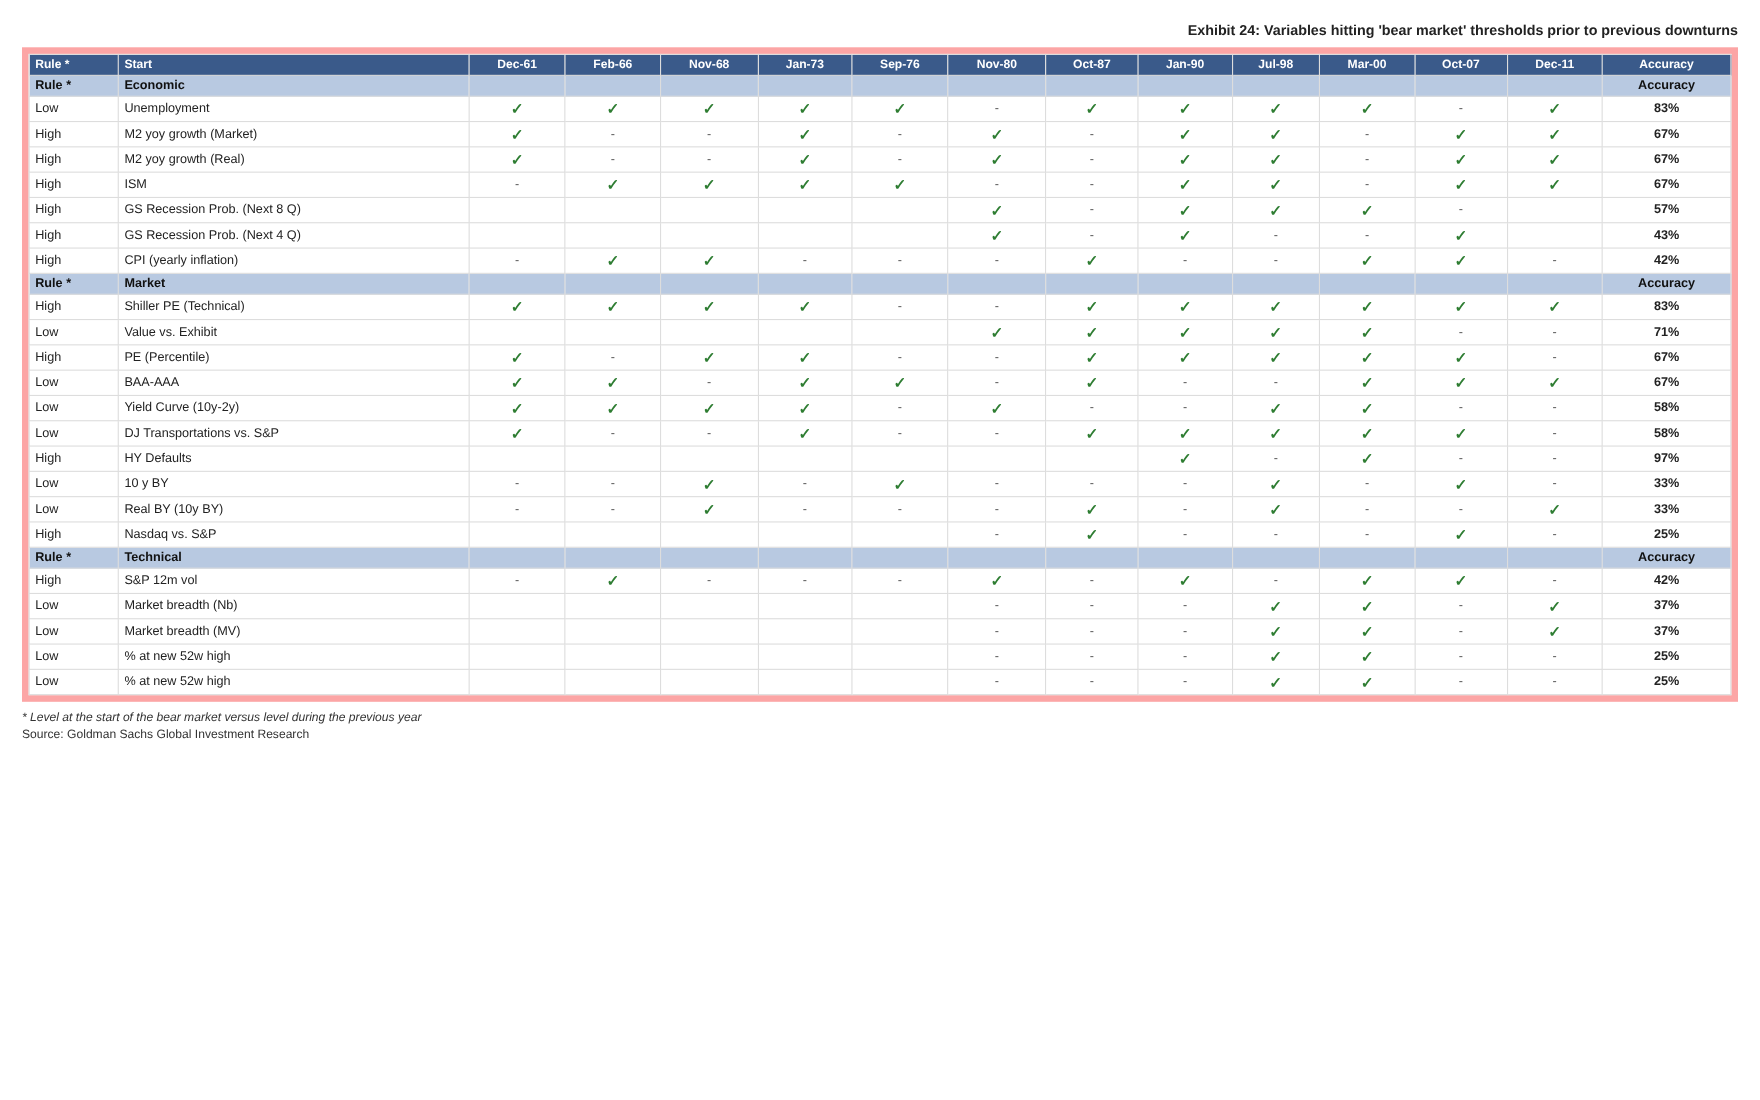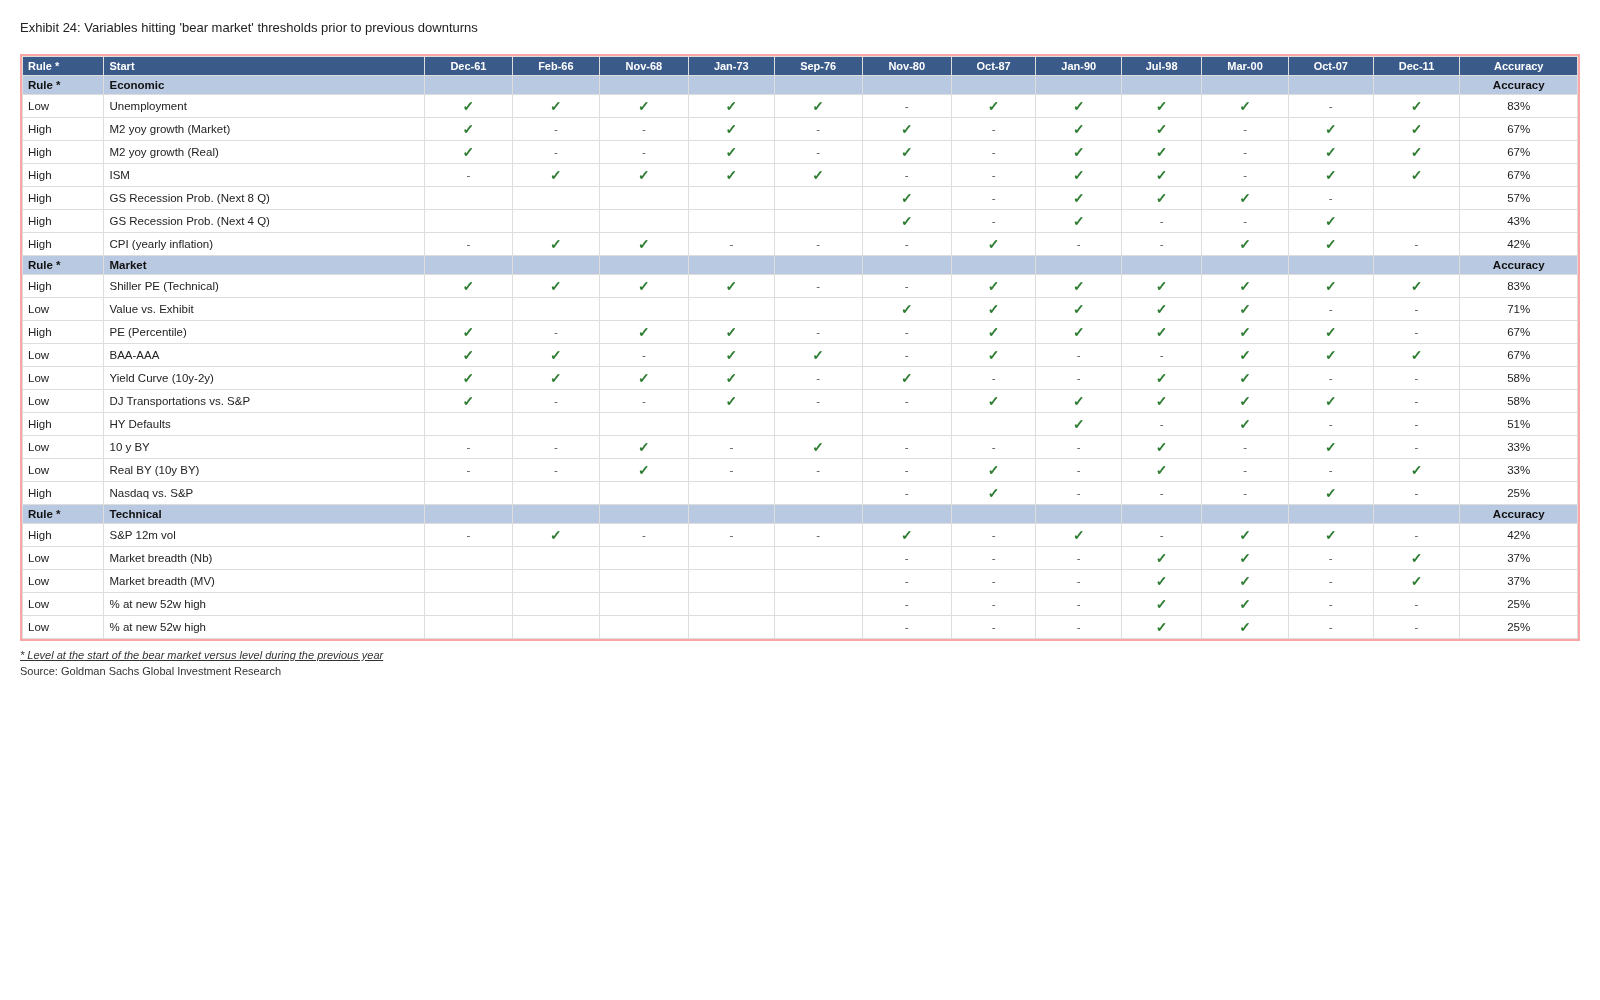--- a/index.html
+++ b/index.html
@@ -5,28 +5,28 @@
     * { box-sizing: border-box; margin: 0; padding: 0; }
     body {
       font-family: Arial, sans-serif;
       font-size: 12px;
       background: #fff;
       color: #222;
       padding: 20px;
     }
     .exhibit-title {
       font-size: 13px;
-      font-weight: normal;
+      font-weight: bold;
       margin-bottom: 8px;
+      text-align: right;
     }
     .table-wrapper {
-      border: 2px solid #fca5a5;
+      border: 6px solid #fca5a5;
       display: inline-block;
       width: 100%;
-      margin-top: 11px;
     }
     table {
       border-collapse: collapse;
       width: 100%;
       font-size: 11.5px;
     }
     th, td {
       border: 1px solid #ddd;
       padding: 3px 5px;
       text-align: center;
@@ -55,29 +55,28 @@
     }
     .check {
       color: #2e7d32;
       font-size: 14px;
       font-weight: bold;
     }
     .dash {
       color: #555;
     }
     .accuracy {
-      font-weight: normal;
+      font-weight: bold;
       color: #222;
     }
     .footnote {
       font-size: 11px;
       font-style: italic;
       margin-top: 5px;
       color: #333;
-      text-decoration: underline;
     }
     .source {
       font-size: 11px;
       margin-top: 4px;
       color: #333;
     }
   </style>
 </head>
 <body>
 
@@ -370,21 +369,21 @@
           <td></td>
           <td></td>
           <td></td>
           <td></td>
           <td></td>
           <td><span class="check">✓</span></td>
           <td><span class="dash">-</span></td>
           <td><span class="check">✓</span></td>
           <td><span class="dash">-</span></td>
           <td><span class="dash">-</span></td>
-          <td class="accuracy">51%</td>
+          <td class="accuracy">97%</td>
         </tr>
         <tr>
           <td>Low</td>
           <td>10 y BY</td>
           <td><span class="dash">-</span></td>
           <td><span class="dash">-</span></td>
           <td><span class="check">✓</span></td>
           <td><span class="dash">-</span></td>
           <td><span class="check">✓</span></td>
           <td><span class="dash">-</span></td>

